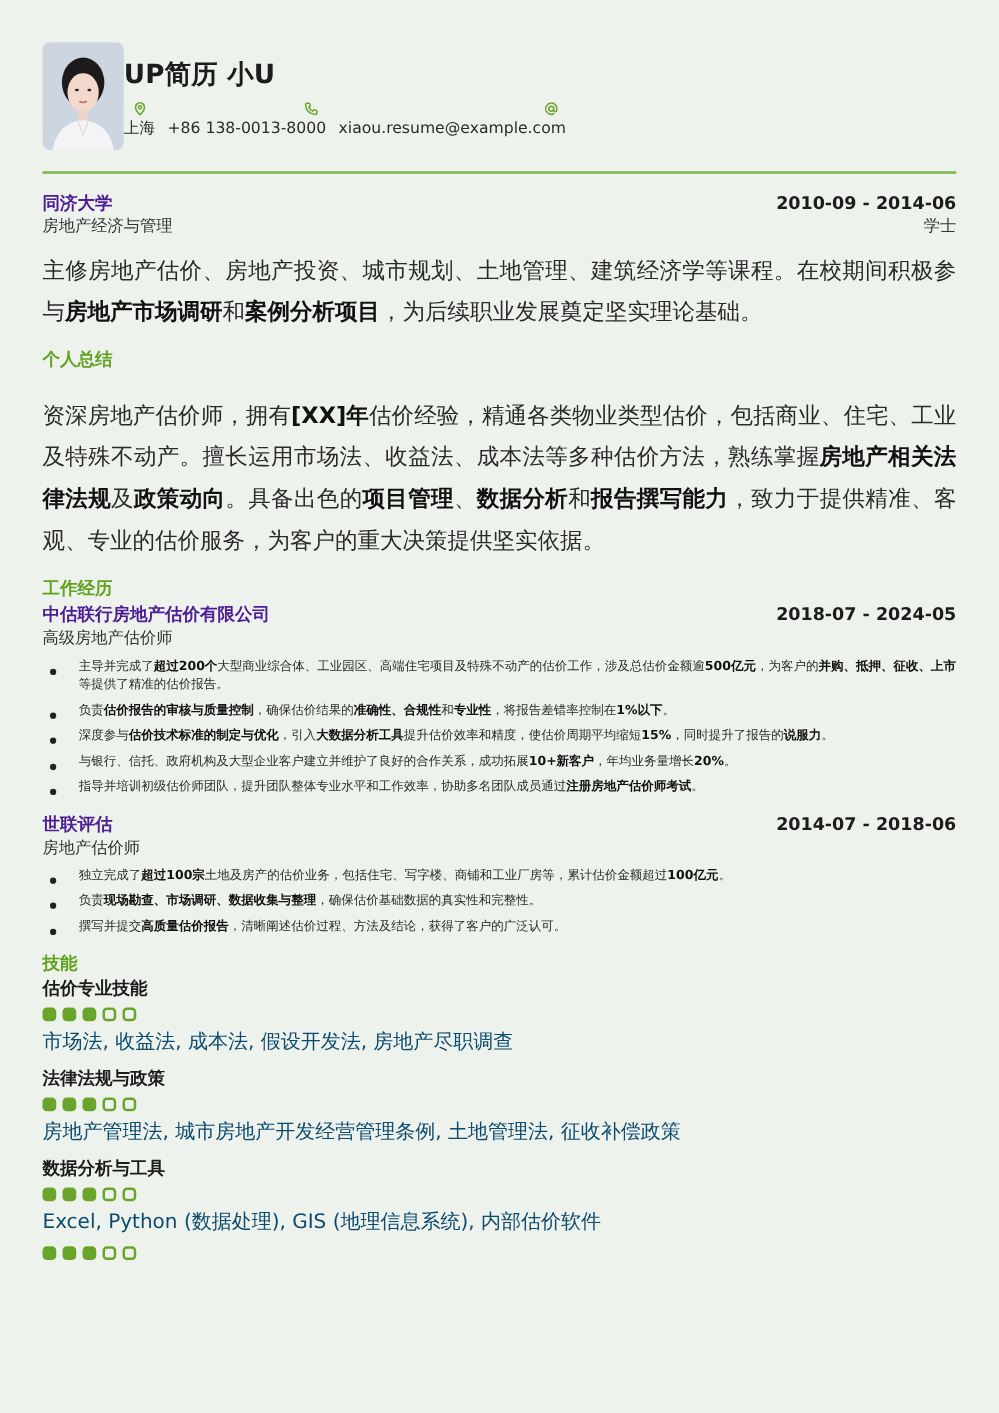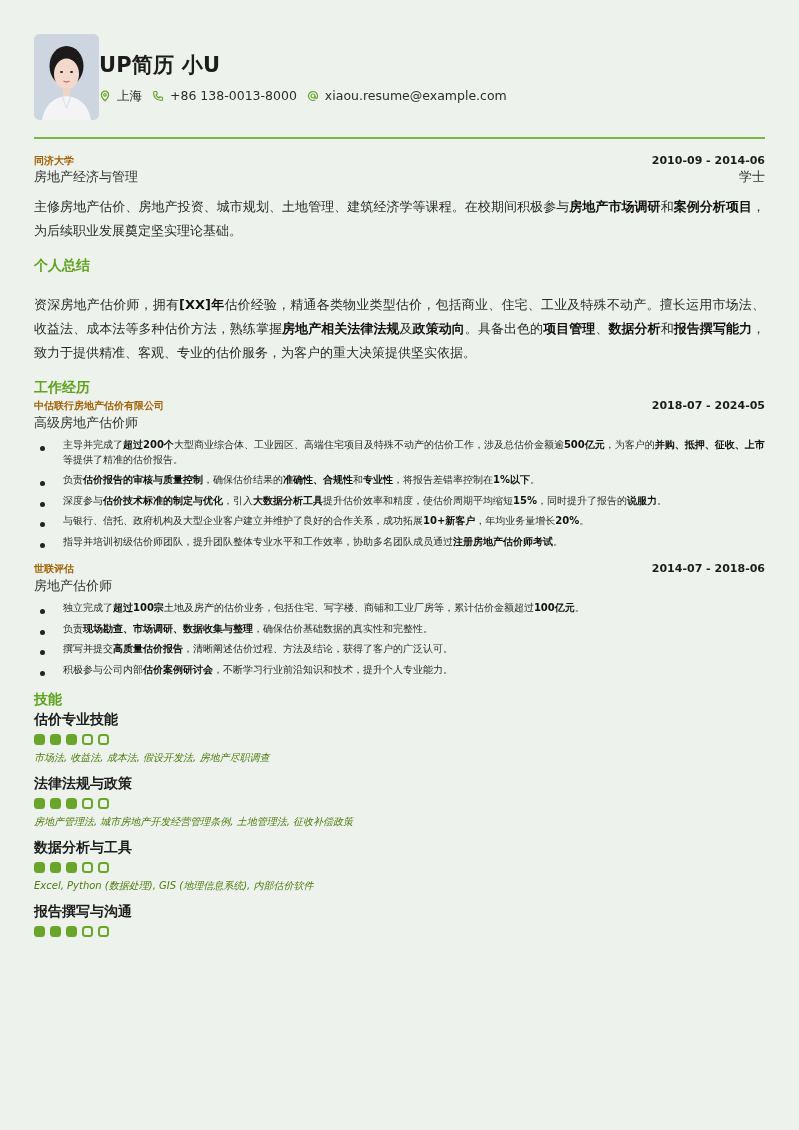--- a/index.html
+++ b/index.html
@@ -15,51 +15,51 @@
   .header { display: flex; align-items: center; height: 86px; }
   .avatar {
     width: 65px; height: 86px; border-radius: 6px; overflow: hidden;
     background: linear-gradient(180deg, #c9d3de 0%, #d6dde5 100%);
     position: relative; flex-shrink: 0;
   }
   .avatar svg { width: 100%; height: 100%; display: block; }
   .head-info { }
   .name { font-size: 21px; font-weight: bold; color: #1c1c1c; letter-spacing: 0.2px; line-height: 1.2; margin-top: 4px; }
   .contacts { display: flex; align-items: center; margin-top: 8px; font-size: 12.5px; color: #2b2b2b; }
-  .contact { display: flex; align-items: center; margin-right: 10px; }
+  .contact { display: flex; align-items: flex-end; margin-right: 10px; flex-direction: column; }
   .contact .ico { width: 12px; height: 12px; margin-right: 6px; display: inline-block; }
   .contact .ico svg { width: 12px; height: 12px; display: block; }
   .divider { height: 1.5px; background: #7ab648; margin-top: 17px; }
 
   .section { margin-top: 14px; }
   .section-title { color: #5fa31f; font-weight: bold; font-size: 14px; line-height: 1.2; }
   .row { display: flex; justify-content: space-between; align-items: baseline; }
-  .org { font-weight: bold; font-size: 10px; color: #a16207; line-height: 1.25; }
-  .date { font-weight: bold; font-size: 11px; color: #1c1c1c; }
+  .org { font-weight: bold; font-size: 14px; color: #4c1d95; line-height: 1.25; }
+  .date { font-weight: bold; font-size: 14px; color: #1c1c1c; }
   .sub { font-size: 13px; color: #333; line-height: 1.4; }
   .deg { font-size: 13px; color: #333; }
-  .para { margin-top: 8px; font-size: 13px; line-height: 1.85; color: #2a2a2a; text-align: justify; }
+  .para { margin-top: 8px; font-size: 18px; line-height: 1.85; color: #2a2a2a; text-align: justify; }
   .para b, .bullets b { font-weight: bold; color: #111; }
   .summary-para { margin-top: 19px; }
 
   .bullets { list-style: none; margin-top: 6px; }
   .bullets li { position: relative; padding-left: 29px; font-size: 10px; line-height: 1.45; margin-bottom: 6px; color: #2a2a2a; }
   .bullets li::before { content: ""; position: absolute; left: 6px; top: 8px; width: 5px; height: 5px; border-radius: 50%; background: #222; }
 
   .job { margin-top: 2px; }
   .job + .job { margin-top: 12px; }
 
   .skill { margin-top: 2px; }
   .skill + .skill { margin-top: 10px; }
   .skill-name { font-weight: bold; font-size: 14px; color: #1c1c1c; line-height: 1.35; }
   .dots { display: flex; margin-top: 5px; }
   .dot { width: 11px; height: 11px; border-radius: 3.5px; margin-right: 5px; }
   .dot.on { background: #6aa52b; }
   .dot.off { border: 2px solid #6aa52b; background: transparent; }
-  .skill-items { font-size: 10px; color: #4d7c0f; margin-top: 6px; line-height: 1.3; font-style: italic; }
+  .skill-items { font-size: 16px; color: #0c4a6e; margin-top: 6px; line-height: 1.3; }
 </style>
 </head>
 <body>
 
 <div class="page">
 
   <div class="header">
     <div class="avatar">
       <svg viewBox="0 0 65 86">
         <rect width="65" height="86" fill="#cdd6e0"></rect>
@@ -147,21 +147,20 @@
     <div class="job">
       <div class="row">
         <div class="org">世联评估</div>
         <div class="date">2014-07 - 2018-06</div>
       </div>
       <div class="sub">房地产估价师</div>
       <ul class="bullets">
         <li><span>独立完成了</span><b>超过100宗</b><span>土地及房产的估价业务，包括住宅、写字楼、商铺和工业厂房等，累计估价金额超过</span><b>100亿元</b><span>。</span></li>
         <li><span>负责</span><b>现场勘查、市场调研、数据收集与整理</b><span>，确保估价基础数据的真实性和完整性。</span></li>
         <li><span>撰写并提交</span><b>高质量估价报告</b><span>，清晰阐述估价过程、方法及结论，获得了客户的广泛认可。</span></li>
-        <li><span>积极参与公司内部</span><b>估价案例研讨会</b><span>，不断学习行业前沿知识和技术，提升个人专业能力。</span></li>
       </ul>
     </div>
   </div>
 
   <div class="section">
     <div class="section-title">技能</div>
 
     <div class="skill">
       <div class="skill-name">估价专业技能</div>
       <div class="dots">
@@ -189,21 +188,20 @@
       <div class="dots">
           <span class="dot on"></span>
           <span class="dot on"></span>
           <span class="dot on"></span>
           <span class="dot off"></span>
           <span class="dot off"></span>
         </div>
       <div class="skill-items">Excel, Python (数据处理), GIS (地理信息系统), 内部估价软件</div>
     </div>
     <div class="skill">
-      <div class="skill-name">报告撰写与沟通</div>
       <div class="dots">
           <span class="dot on"></span>
           <span class="dot on"></span>
           <span class="dot on"></span>
           <span class="dot off"></span>
           <span class="dot off"></span>
         </div>
     </div>
   </div>
 

